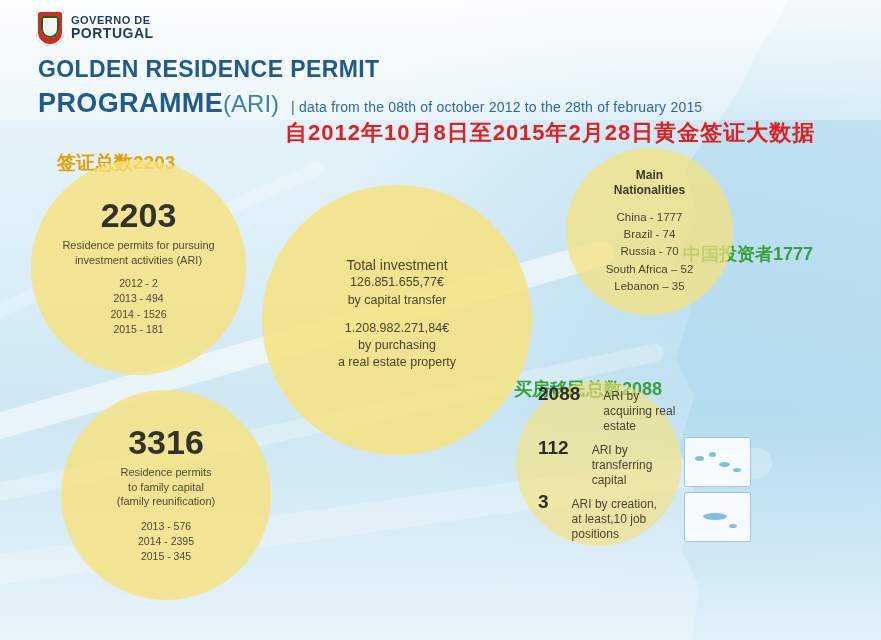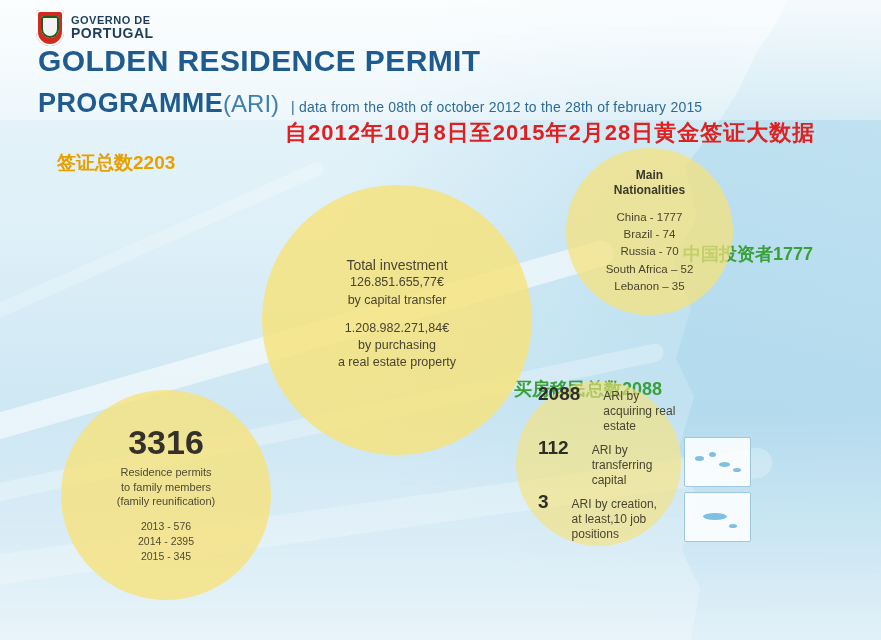--- a/index.html
+++ b/index.html
@@ -95,22 +95,22 @@
     letter-spacing: .5px;
   }
   .gov-text .l2 {
     font-size: 14px;
     font-weight: bold;
     letter-spacing: .5px;
   }
 
   .title-1 {
     position: absolute;
-    left: 38px; top: 44px;
-    font-size: 30px;
+    left: 38px; top: 56px;
+    font-size: 23px;
     font-weight: bold;
     color: #1f5b8f;
     letter-spacing: .4px;
   }
   .title-2-row {
     position: absolute;
     left: 38px; top: 88px;
     display: flex;
     align-items: baseline;
     gap: 0;
@@ -330,20 +330,33 @@
     <span class="title-ari">(ARI)</span>
     <span class="title-range">| data from the 08th of october 2012 to the 28th of february 2015</span>
   </div>
 
   <div class="cn-headline">自2012年10月8日至2015年2月28日黄金签证大数据</div>
 
   <div class="ann" id="ann-visas">签证总数2203</div>
   <div class="ann" id="ann-investors">中国投资者1777</div>
   <div class="ann" id="ann-buyers">买房移民总数2088</div>
 
+  <div class="bubble" id="bubble-ari">
+    <div class="big">2203</div>
+    <div class="small">
+      <div>Residence permits for pursuing</div>
+      <div>investment activities (ARI)</div>
+    </div>
+    <div class="years">
+      <div>2012 - 2</div>
+      <div>2013 - 494</div>
+      <div>2014 - 1526</div>
+      <div>2015 - 181</div>
+    </div>
+  </div>
 
   <div class="bubble" id="bubble-investment">
     <div class="lbl">Total investment</div>
     <div class="sub">
       <div>126.851.655,77€</div>
       <div>by capital transfer</div>
     </div>
     <div class="sub">
       <div>1.208.982.271,84€</div>
       <div>by purchasing</div>
@@ -360,21 +373,21 @@
     <div class="row">Brazil - 74</div>
     <div class="row">Russia - 70</div>
     <div class="row">South Africa – 52</div>
     <div class="row">Lebanon – 35</div>
   </div>
 
   <div class="bubble" id="bubble-family">
     <div class="big">3316</div>
     <div class="small">
       <div>Residence permits</div>
-      <div>to family members</div>
+      <div>to family capital</div>
       <div>(family reunification)</div>
     </div>
     <div class="years">
       <div>2013 - 576</div>
       <div>2014 - 2395</div>
       <div>2015 - 345</div>
     </div>
   </div>
 
   <div class="bubble" id="bubble-breakdown">

